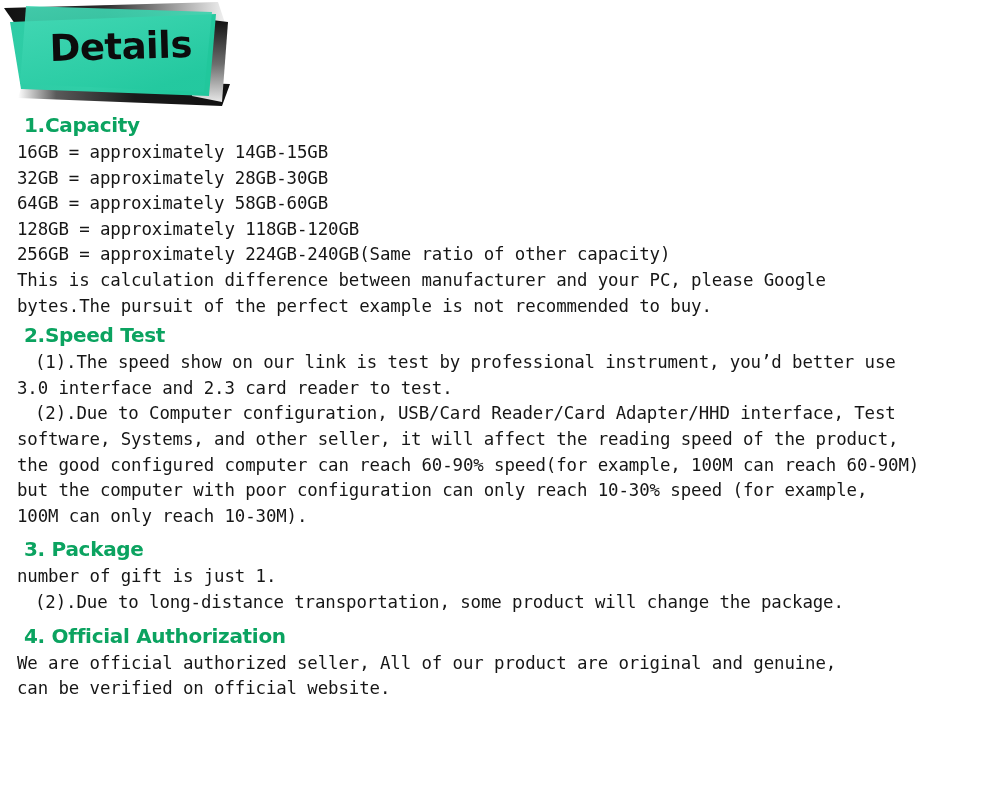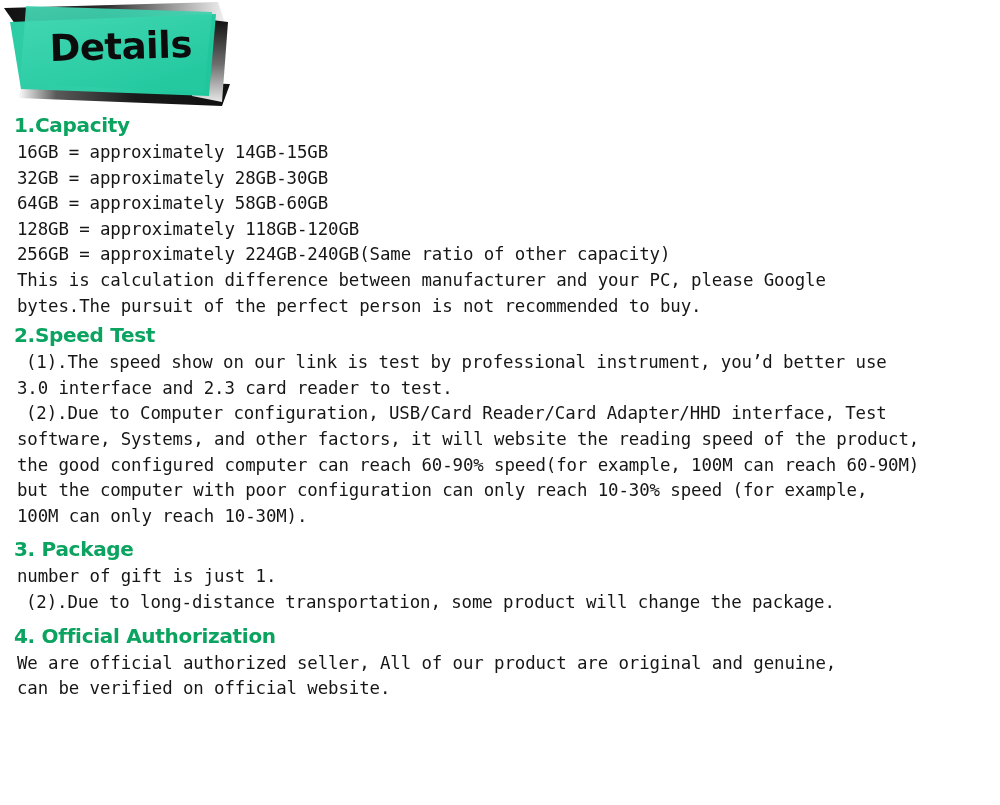--- a/index.html
+++ b/index.html
@@ -52,37 +52,37 @@
   .section {
     margin: 0;
   }
 
   .sec-heading {
     font-family: "DejaVu Sans", sans-serif;
     font-weight: bold;
     font-size: 20px;
     color: #0ba360;
     letter-spacing: -0.3px;
-    margin: 0 0 2px 14px;
+    margin: 0 0 2px 24px;
     line-height: 26px;
     white-space: nowrap;
   }
 
   .body-line {
     font-family: "DejaVu Sans Mono", monospace;
     font-size: 17.4px;
     line-height: 24.6px;
     color: #161616;
     white-space: pre;
     margin: 1px;
     letter-spacing: -0.1px;
   }
 
   .ind-0 { padding-left: 16px; }
-  .ind-1 { padding-left: 25px; }
+  .ind-1 { padding-left: 34px; }
 
   .gap-sm { height: 3px; }
   .gap-md { height: 7px; }
 </style>
 </head>
 <body>
 
 <div class="banner">
   <svg width="1000" height="112" viewBox="0 0 1000 112" xmlns="http://www.w3.org/2000/svg">
     <defs>
@@ -129,31 +129,31 @@
 <div class="content">
 
   <div class="section">
     <div class="sec-heading">1.Capacity</div>
     <div class="body-line ind-0">16GB = approximately 14GB-15GB</div>
     <div class="body-line ind-0">32GB = approximately 28GB-30GB</div>
     <div class="body-line ind-0">64GB = approximately 58GB-60GB</div>
     <div class="body-line ind-0">128GB = approximately 118GB-120GB</div>
     <div class="body-line ind-0">256GB = approximately 224GB-240GB(Same ratio of other capacity)</div>
     <div class="body-line ind-0">This is calculation difference between manufacturer and your PC, please Google</div>
-    <div class="body-line ind-0">bytes.The pursuit of the perfect person is not recommended to buy.</div>
+    <div class="body-line ind-0">bytes.The pursuit of the perfect example is not recommended to buy.</div>
   </div>
 
   <div class="gap-sm"></div>
 
   <div class="section">
     <div class="sec-heading">2.Speed Test</div>
     <div class="body-line ind-1">(1).The speed show on our link is test by professional instrument, you’d better use</div>
     <div class="body-line ind-0">3.0 interface and 2.3 card reader to test.</div>
     <div class="body-line ind-1">(2).Due to Computer configuration, USB/Card Reader/Card Adapter/HHD interface, Test</div>
-    <div class="body-line ind-0">software, Systems, and other factors, it will website the reading speed of the product,</div>
+    <div class="body-line ind-0">software, Systems, and other seller, it will affect the reading speed of the product,</div>
     <div class="body-line ind-0">the good configured computer can reach 60-90% speed(for example, 100M can reach 60-90M)</div>
     <div class="body-line ind-0">but the computer with poor configuration can only reach 10-30% speed (for example,</div>
     <div class="body-line ind-0">100M can only reach 10-30M).</div>
   </div>
 
   <div class="gap-md"></div>
 
   <div class="section">
     <div class="sec-heading">3. Package</div>
     <div class="body-line ind-0">number of gift is just 1.</div>

